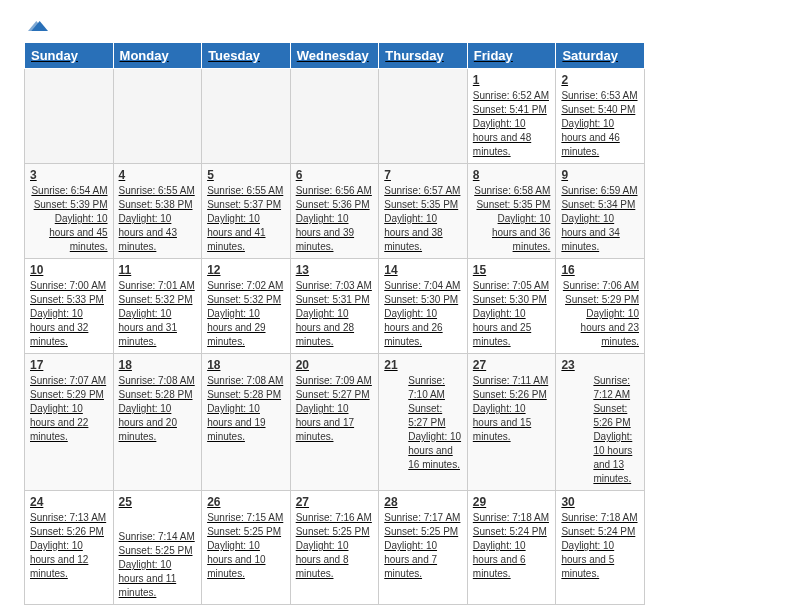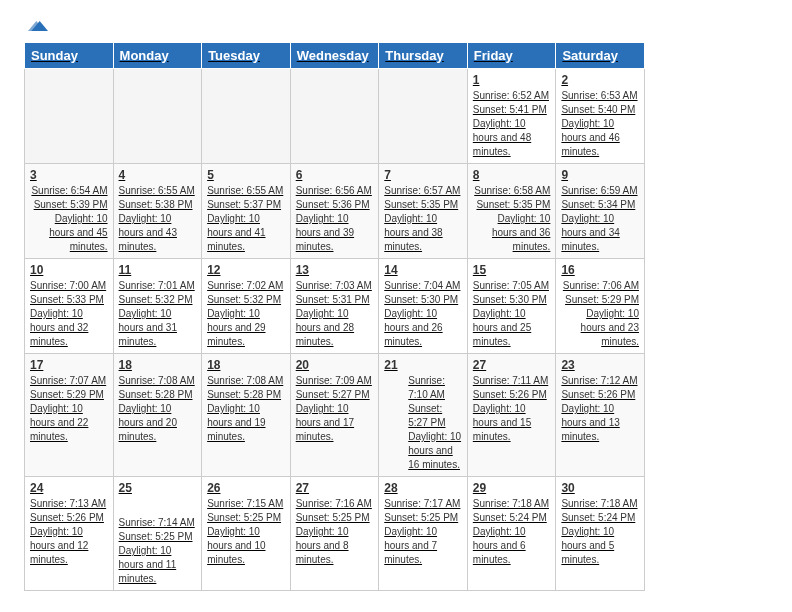--- a/index.html
+++ b/index.html
@@ -273,21 +273,21 @@
 Daylight: 10 hours and 16 minutes.</div>
           </td>
           <td>
             <span class="day-num">27</span>
             <div class="day-info" style="white-space: pre-line;">Sunrise: 7:11 AM
 Sunset: 5:26 PM
 Daylight: 10 hours and 15 minutes.</div>
           </td>
           <td>
             <span class="day-num">23</span>
-            <div class="day-info" style="white-space: pre-line;">Sunrise: 7:12 AM
+            <div class="day-info" style="white-space: pre-line; margin-left: 32px;">Sunrise: 7:12 AM
 Sunset: 5:26 PM
 Daylight: 10 hours and 13 minutes.</div>
           </td>
         </tr>
         <tr>
           <td>
             <span class="day-num">24</span>
             <div class="day-info" style="white-space: pre-line;">Sunrise: 7:13 AM
 Sunset: 5:26 PM
 Daylight: 10 hours and 12 minutes.</div>

